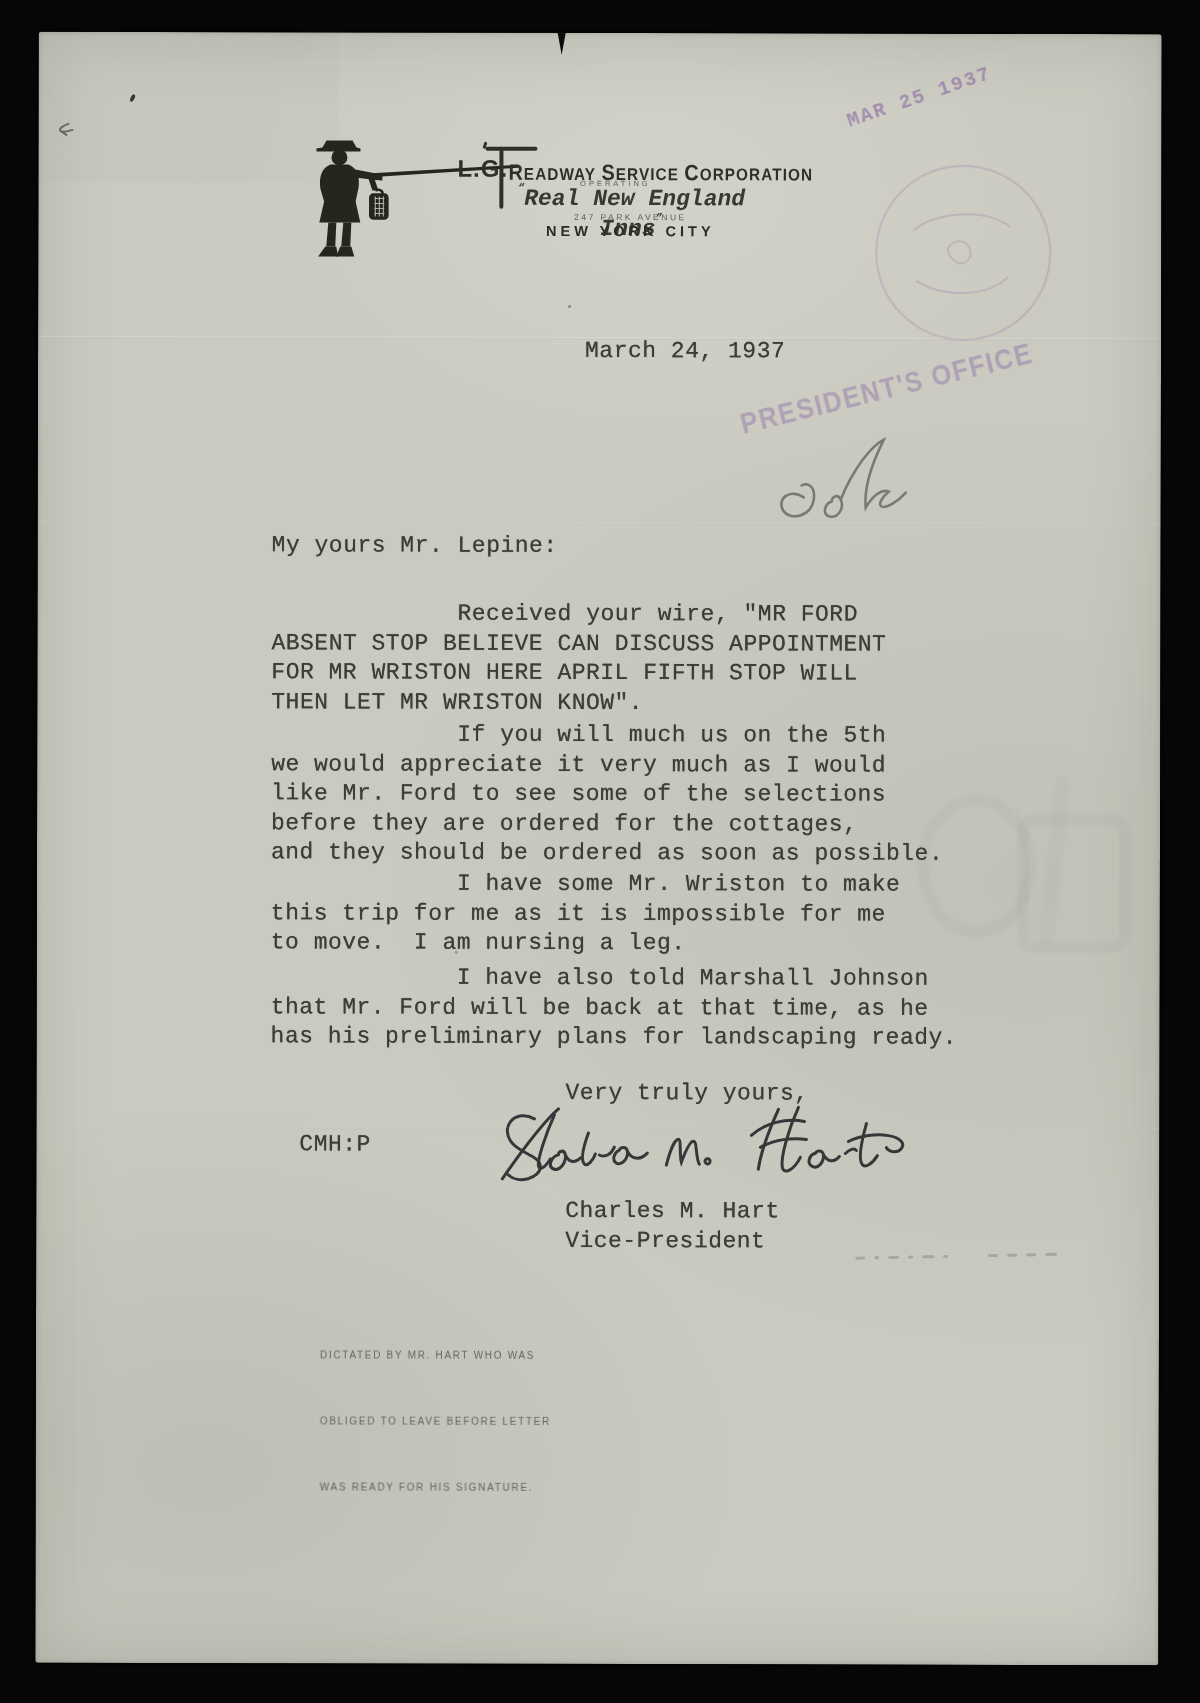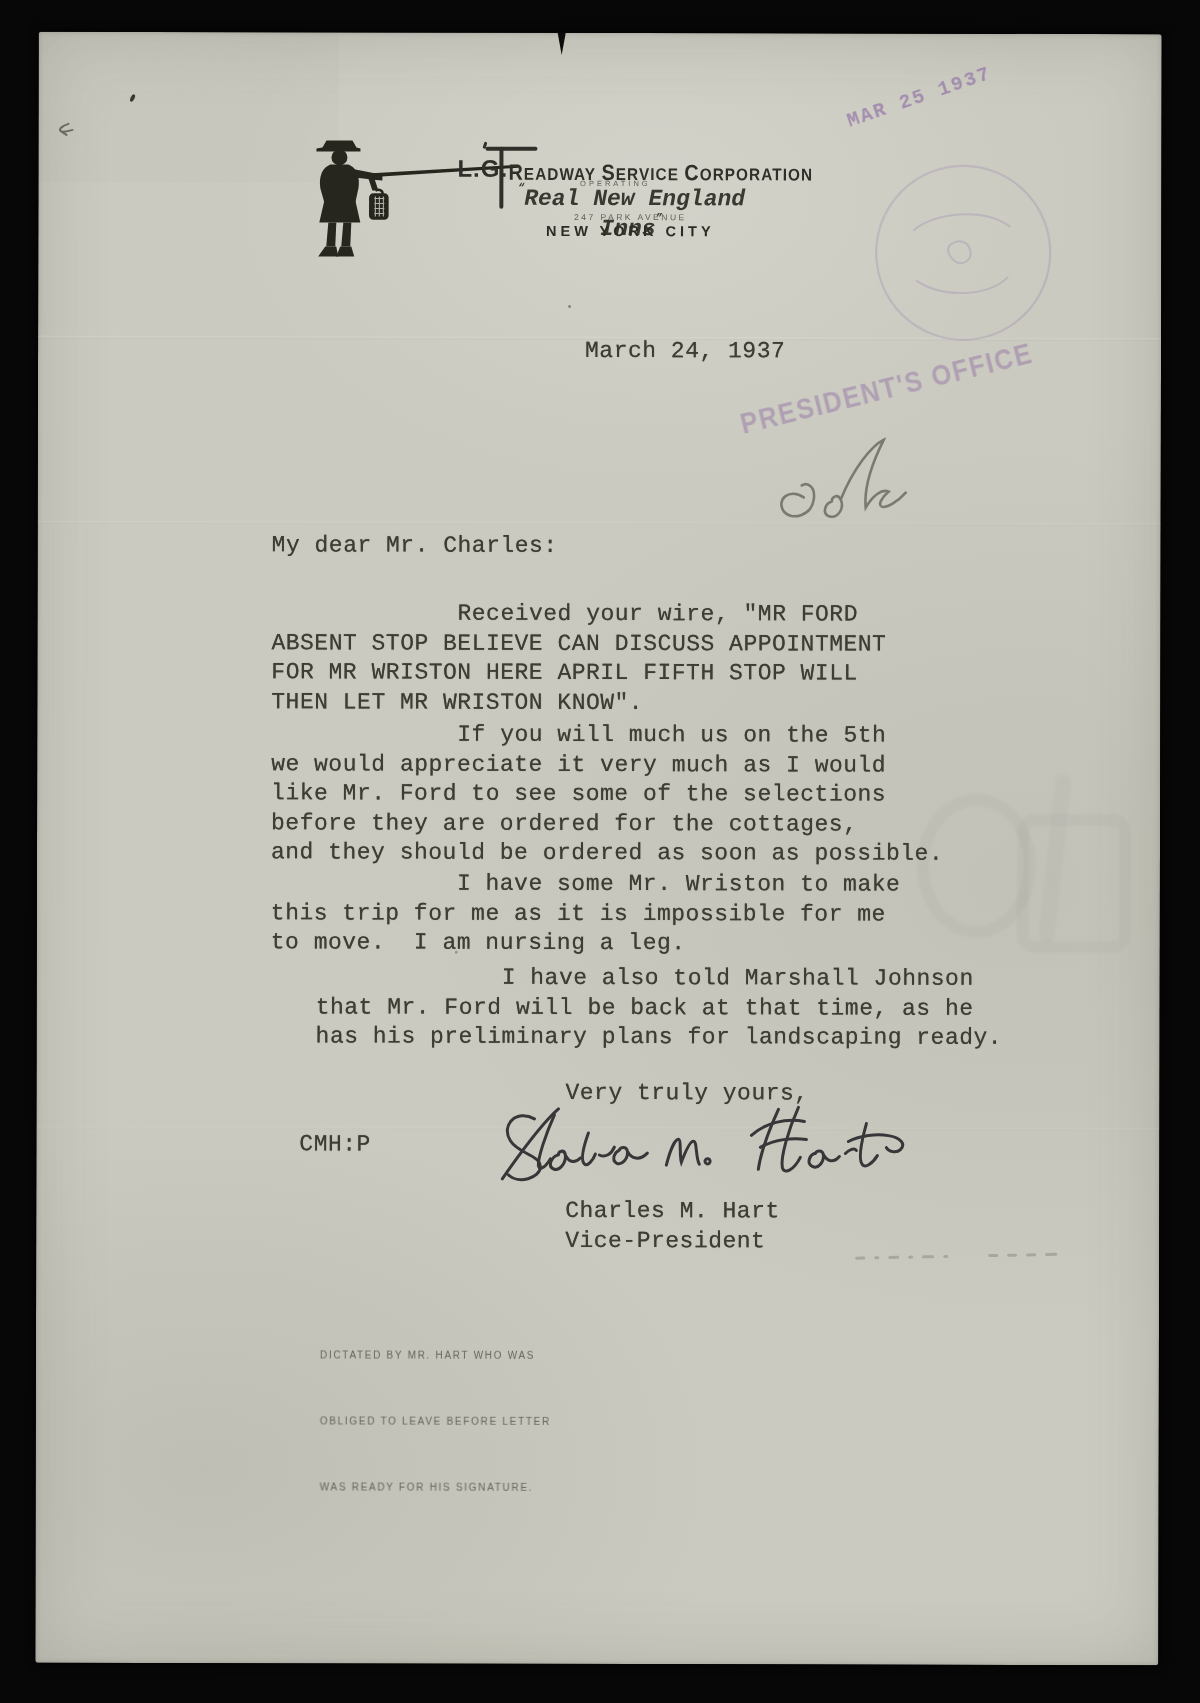--- a/index.html
+++ b/index.html
@@ -155,21 +155,21 @@
 
     <svg class="okmark" style="left:732px;top:404px;" width="170" height="100" viewBox="0 0 170 100">
       <g fill="none" stroke="#6d6d63" stroke-width="2.6" stroke-linecap="round" opacity=".85">
         <path d="M34,60 C20,50 6,62 14,74 C22,84 42,78 44,62 C46,50 38,44 32,48"></path>
         <path d="M62,64 C55,66 52,77 60,79 C68,81 75,71 71,62 C68,56 62,59 62,64"></path>
         <path d="M71,62 C84,30 102,8 114,2 C102,26 94,50 96,70 C103,58 112,51 119,54 C112,60 108,67 112,69 C117,71 128,64 136,55"></path>
       </g>
     </svg>
 
     <div class="typed" style="left:234px;top:499px;">
-      <div class="line">My dear Mr. Charles:</div>
+      <div class="line">My yours Mr. Lepine:</div>
     </div>
 
     <div class="typed para" style="left:234px;top:567px;">
       <div class="line">Received your wire, "MR FORD</div>
       <div class="line">ABSENT STOP BELIEVE CAN DISCUSS APPOINTMENT</div>
       <div class="line">FOR MR WRISTON HERE APRIL FIFTH STOP WILL</div>
       <div class="line">THEN LET MR WRISTON KNOW".</div>
     </div>
 
     <div class="typed para" style="left:234px;top:688px;">
@@ -179,21 +179,21 @@
       <div class="line">before they are ordered for the cottages,</div>
       <div class="line">and they should be ordered as soon as possible.</div>
     </div>
 
     <div class="typed para" style="left:234px;top:837px;">
       <div class="line">I have some Mr. Wriston to make</div>
       <div class="line">this trip for me as it is impossible for me</div>
       <div class="line">to move.  I am nursing a leg.</div>
     </div>
 
-    <div class="typed para" style="left:234px;top:931px;margin-left:45px;">
+    <div class="typed para" style="left:234px;top:931px;">
       <div class="line">I have also told Marshall Johnson</div>
       <div class="line">that Mr. Ford will be back at that time, as he</div>
       <div class="line">has his preliminary plans for landscaping ready.</div>
     </div>
 
     <div class="typed" style="left:529px;top:1046px;">
       <div class="line">Very truly yours,</div>
     </div>
 
     <svg class="sig" style="left:462px;top:1064px;" width="440" height="100" viewBox="0 0 440 100">

